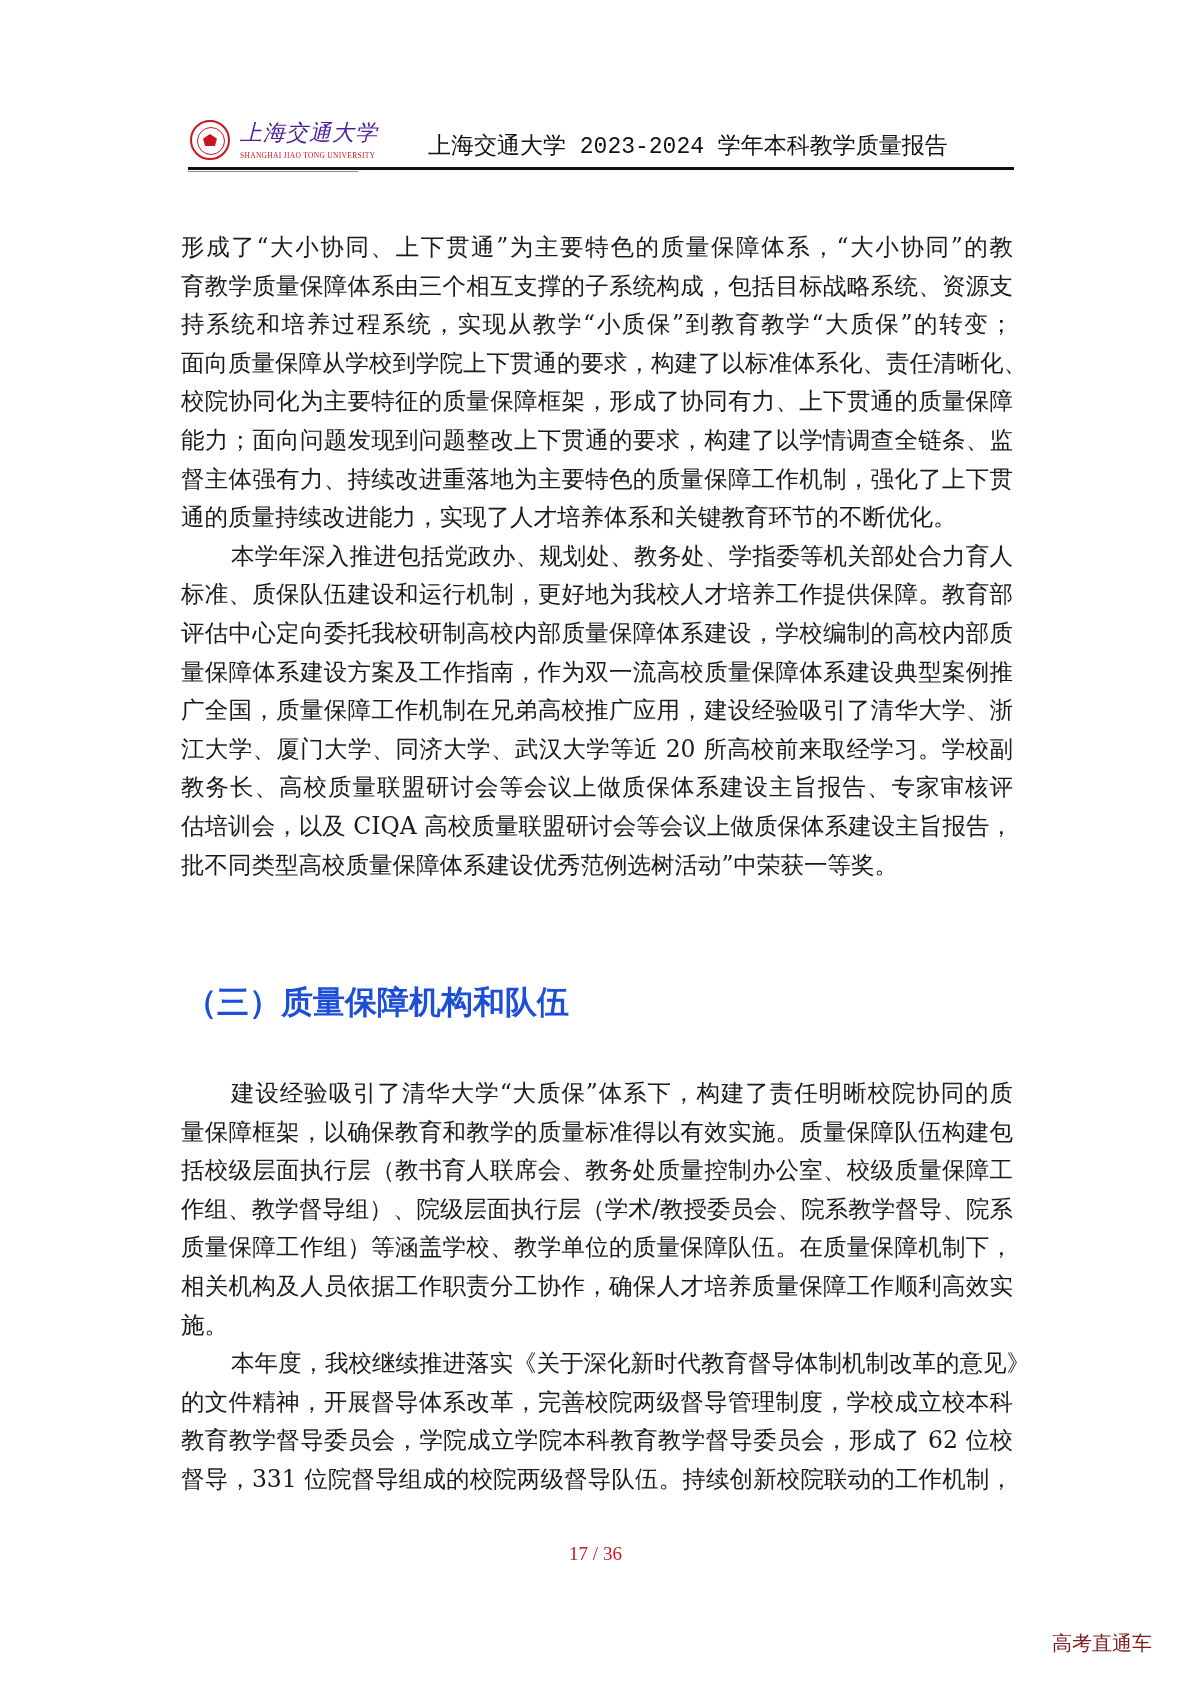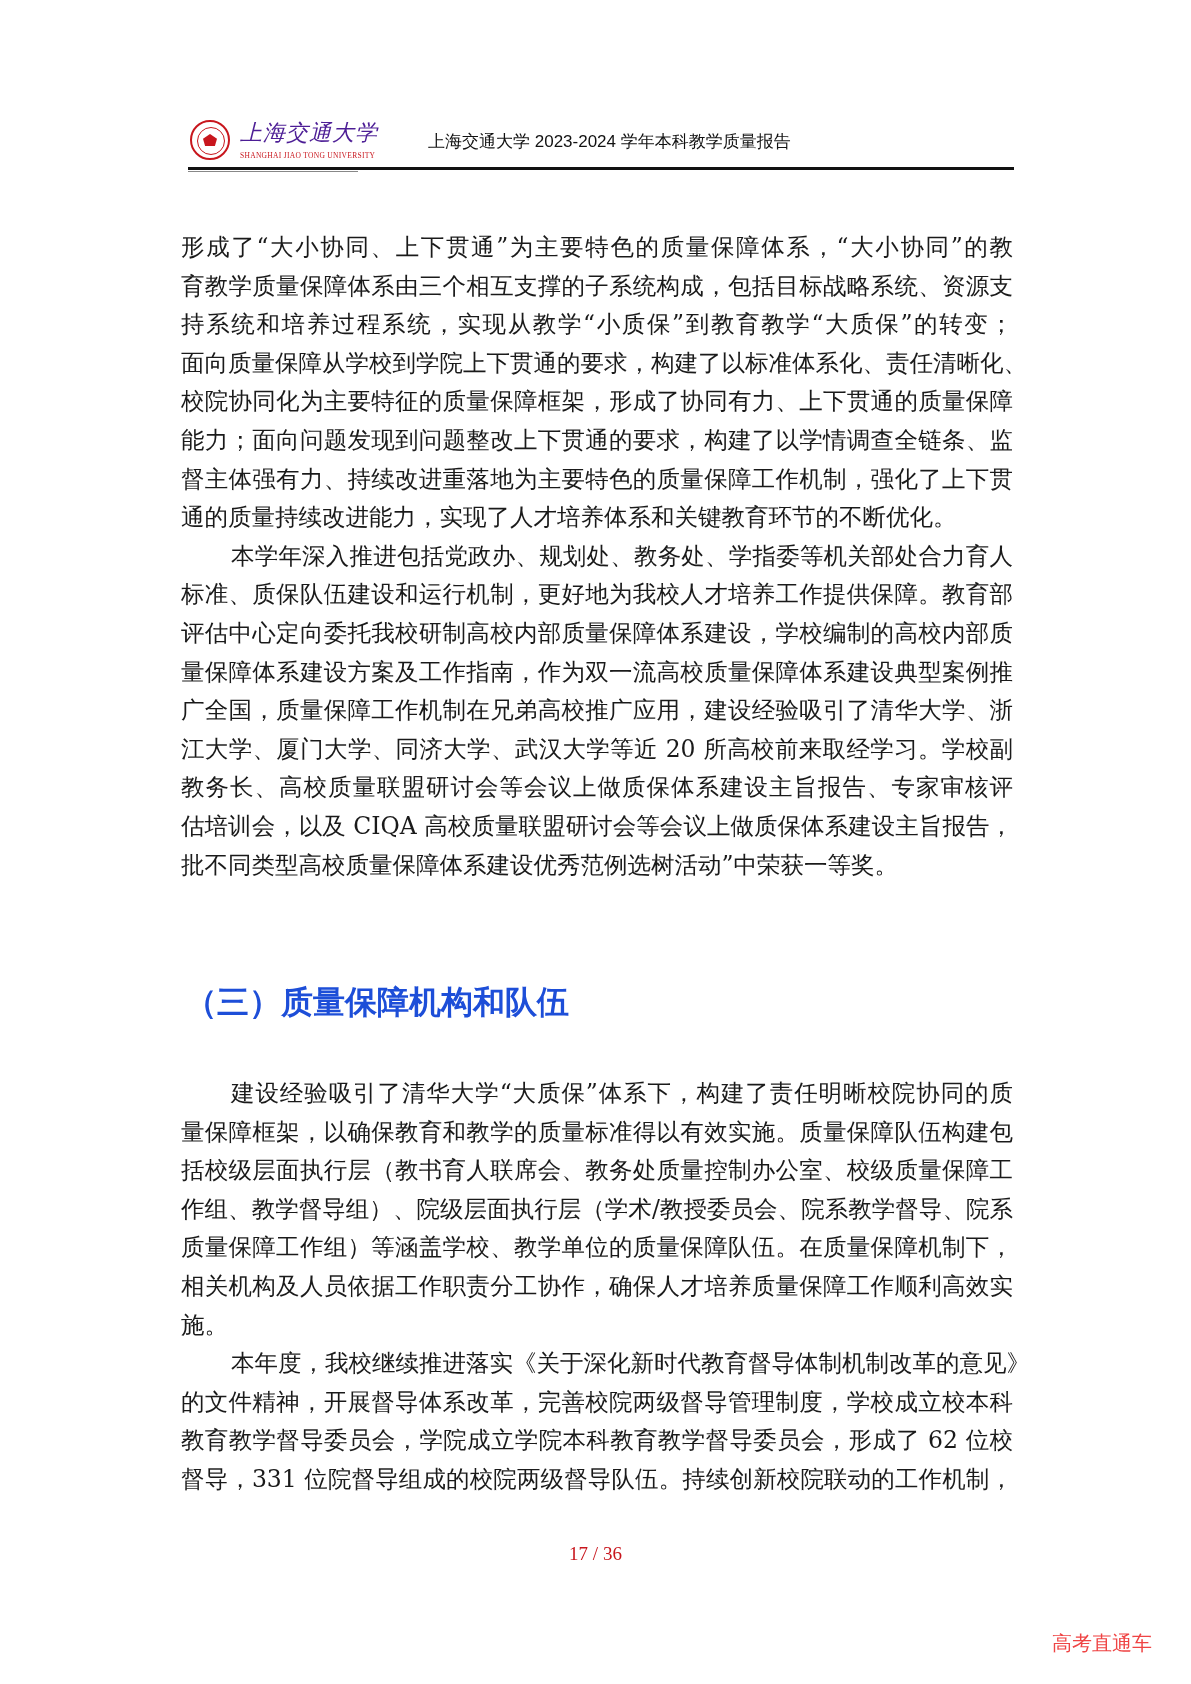--- a/index.html
+++ b/index.html
@@ -10,35 +10,35 @@
     .seal { position: absolute; left: 0; top: 2px; width: 40px; height: 40px; border-radius: 50%;
             border: 2px solid #c8161d; box-sizing: border-box; }
     .seal::before { content: ""; position: absolute; left: 5px; top: 5px; width: 26px; height: 26px;
             border-radius: 50%; border: 1px solid #c8161d; }
     .seal::after { content: ""; position: absolute; left: 11px; top: 12px; width: 14px; height: 12px;
             background: #c8161d; clip-path: polygon(50% 0, 100% 40%, 85% 100%, 15% 100%, 0 40%); }
     .logo-cn { position: absolute; left: 50px; top: 0; font-size: 22px; color: #4c1d95;
                font-family: Liberation Sans, sans-serif; font-style: italic; letter-spacing: 1px; white-space: nowrap; }
     .logo-en { position: absolute; left: 50px; top: 33px; font-size: 7.5px; color: #c8161d;
                font-family: "Liberation Serif", serif; letter-spacing: 0.3px; white-space: nowrap; }
-    .header-title { position: absolute; left: 240px; top: 12px; font-size: 17px; color: #111;
-                    white-space: nowrap; font-family: Liberation Sans, sans-serif; }
+    .header-title { position: absolute; left: 240px; top: 12px; font-size: 23px; color: #111;
+                    white-space: nowrap; font-family: Liberation Mono, monospace; }
     .header-rule { position: absolute; left: 188px; top: 167px; width: 826px; height: 3px; background: #111; }
     .header-rule-thin { position: absolute; left: 188px; top: 171px; width: 170px; height: 1px; background: #888; }
     .body { position: absolute; left: 181px; top: 228px; width: 832px; }
     .line { height: 38.6px; line-height: 38.6px; font-size: 23.5px; white-space: nowrap;
             text-align: justify; text-align-last: justify; }
     .line.last { text-align-last: left; }
     .line.indent { padding-left: 50px; }
     .heading { position: absolute; left: 185px; top: 982px; font-size: 32px; line-height: 40px;
                font-family: "DejaVu Sans", "Liberation Sans", sans-serif; font-weight: bold; color: #1d4ed8; white-space: nowrap; }
     .body2 { position: absolute; left: 181px; top: 1074px; width: 832px; }
     .page-num { position: absolute; left: 0; width: 1191px; top: 1543px; text-align: center;
                 font-size: 19px; color: #c8161d; font-family: "Liberation Serif", serif; }
-    .watermark { position: absolute; left: 1052px; top: 1630px; font-size: 20px; color: #ef4444;
+    .watermark { position: absolute; left: 1052px; top: 1630px; font-size: 20px; color: #7f1d1d;
                  font-family: "DejaVu Sans", sans-serif; white-space: nowrap; }
   </style>
 </head>
 <body>
 
 <div class="header">
   <div class="logo">
     <div class="seal"></div>
     <div class="logo-cn">上海交通大学</div>
     <div class="logo-en">SHANGHAI JIAO TONG UNIVERSITY</div>

